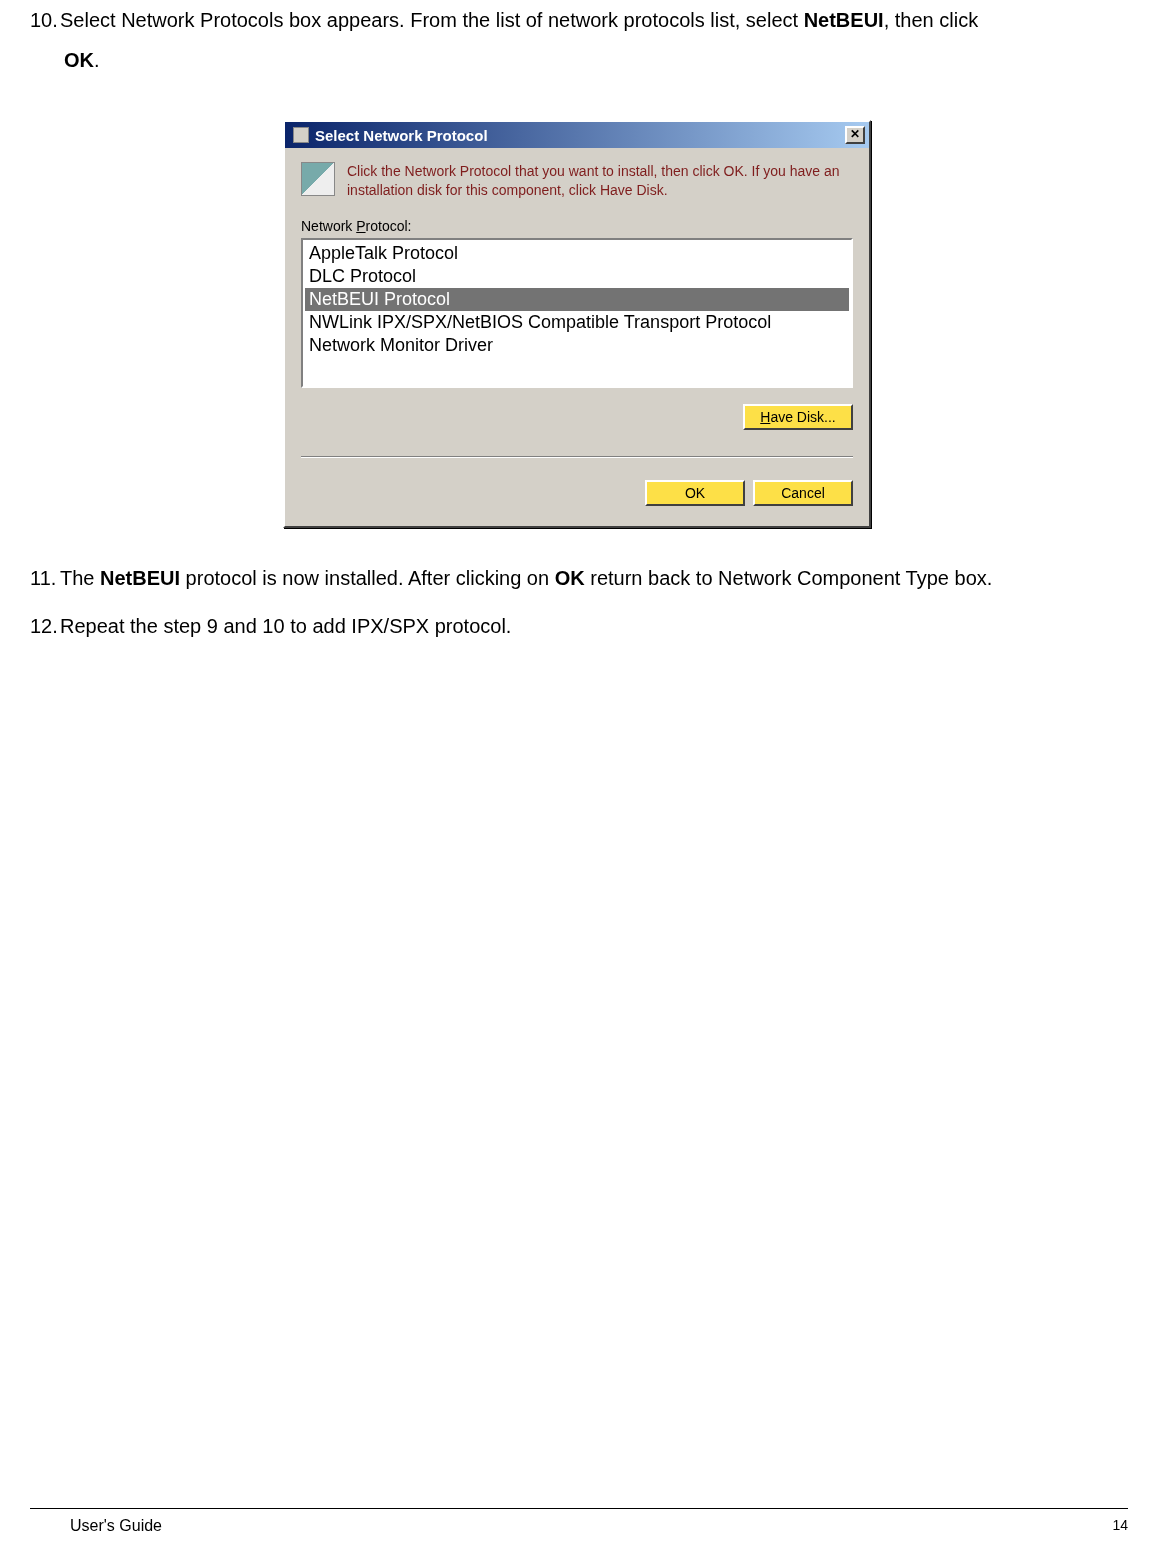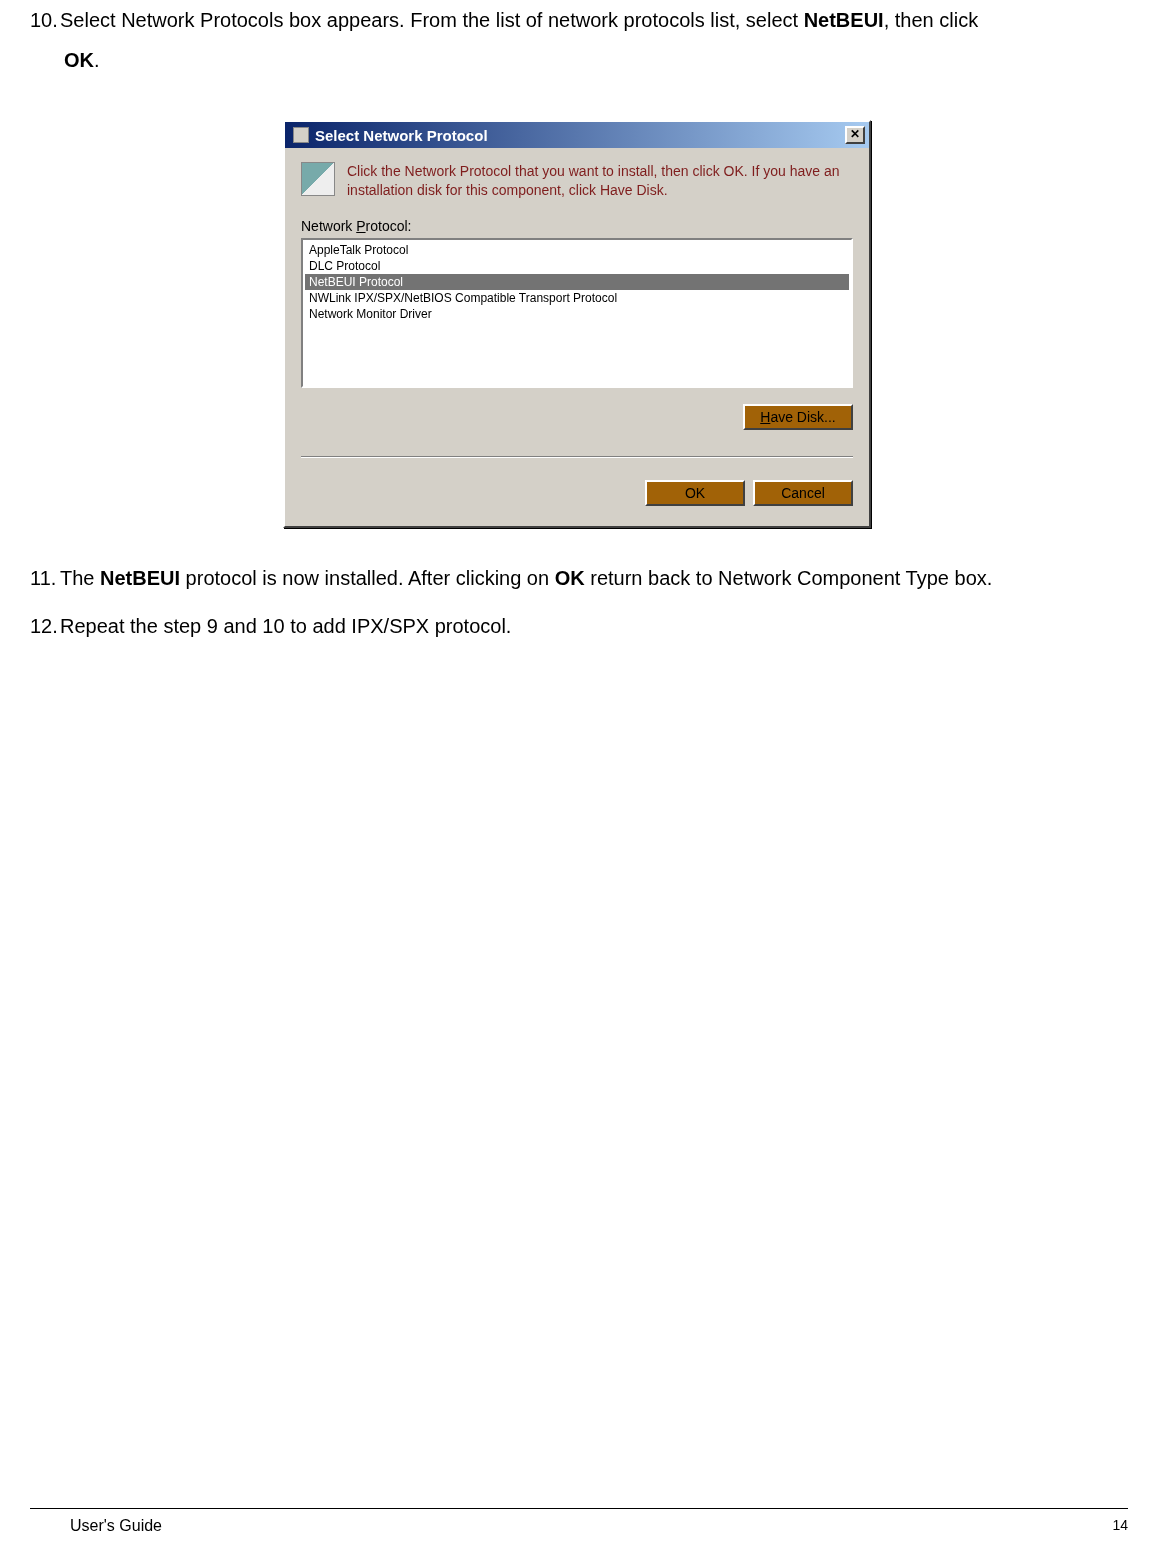--- a/index.html
+++ b/index.html
@@ -99,21 +99,21 @@
       margin-bottom: 4px;
     }
     .list-label .u { text-decoration: underline; }
     .listbox {
       background: #fff;
       border: 2px solid #808080;
       border-right-color: #fff;
       border-bottom-color: #fff;
       height: 150px;
       padding: 2px;
-      font-size: 12px;
+      font-size: 18px;
     }
     .listbox .item {
       padding: 1px 4px;
       cursor: pointer;
       white-space: nowrap;
     }
     .listbox .item.selected {
       background: #737373;
       color: #fff;
     }
@@ -122,21 +122,21 @@
       justify-content: flex-end;
       margin-top: 16px;
     }
     .btn-row.last { margin-top: 22px; padding-bottom: 2px; }
     .sep {
       border-top: 1px solid #808080;
       border-bottom: 1px solid #fff;
       margin: 26px 0 0 0;
     }
     .win-btn {
-      background: #a16207;
+      background: #fde047;
       border: 2px solid #fff;
       border-right-color: #404040;
       border-bottom-color: #404040;
       font-family: Tahoma, Arial, sans-serif;
       font-size: 14px;
       padding: 3px 0;
       width: 100px;
       text-align: center;
       cursor: pointer;
       margin-left: 8px;

